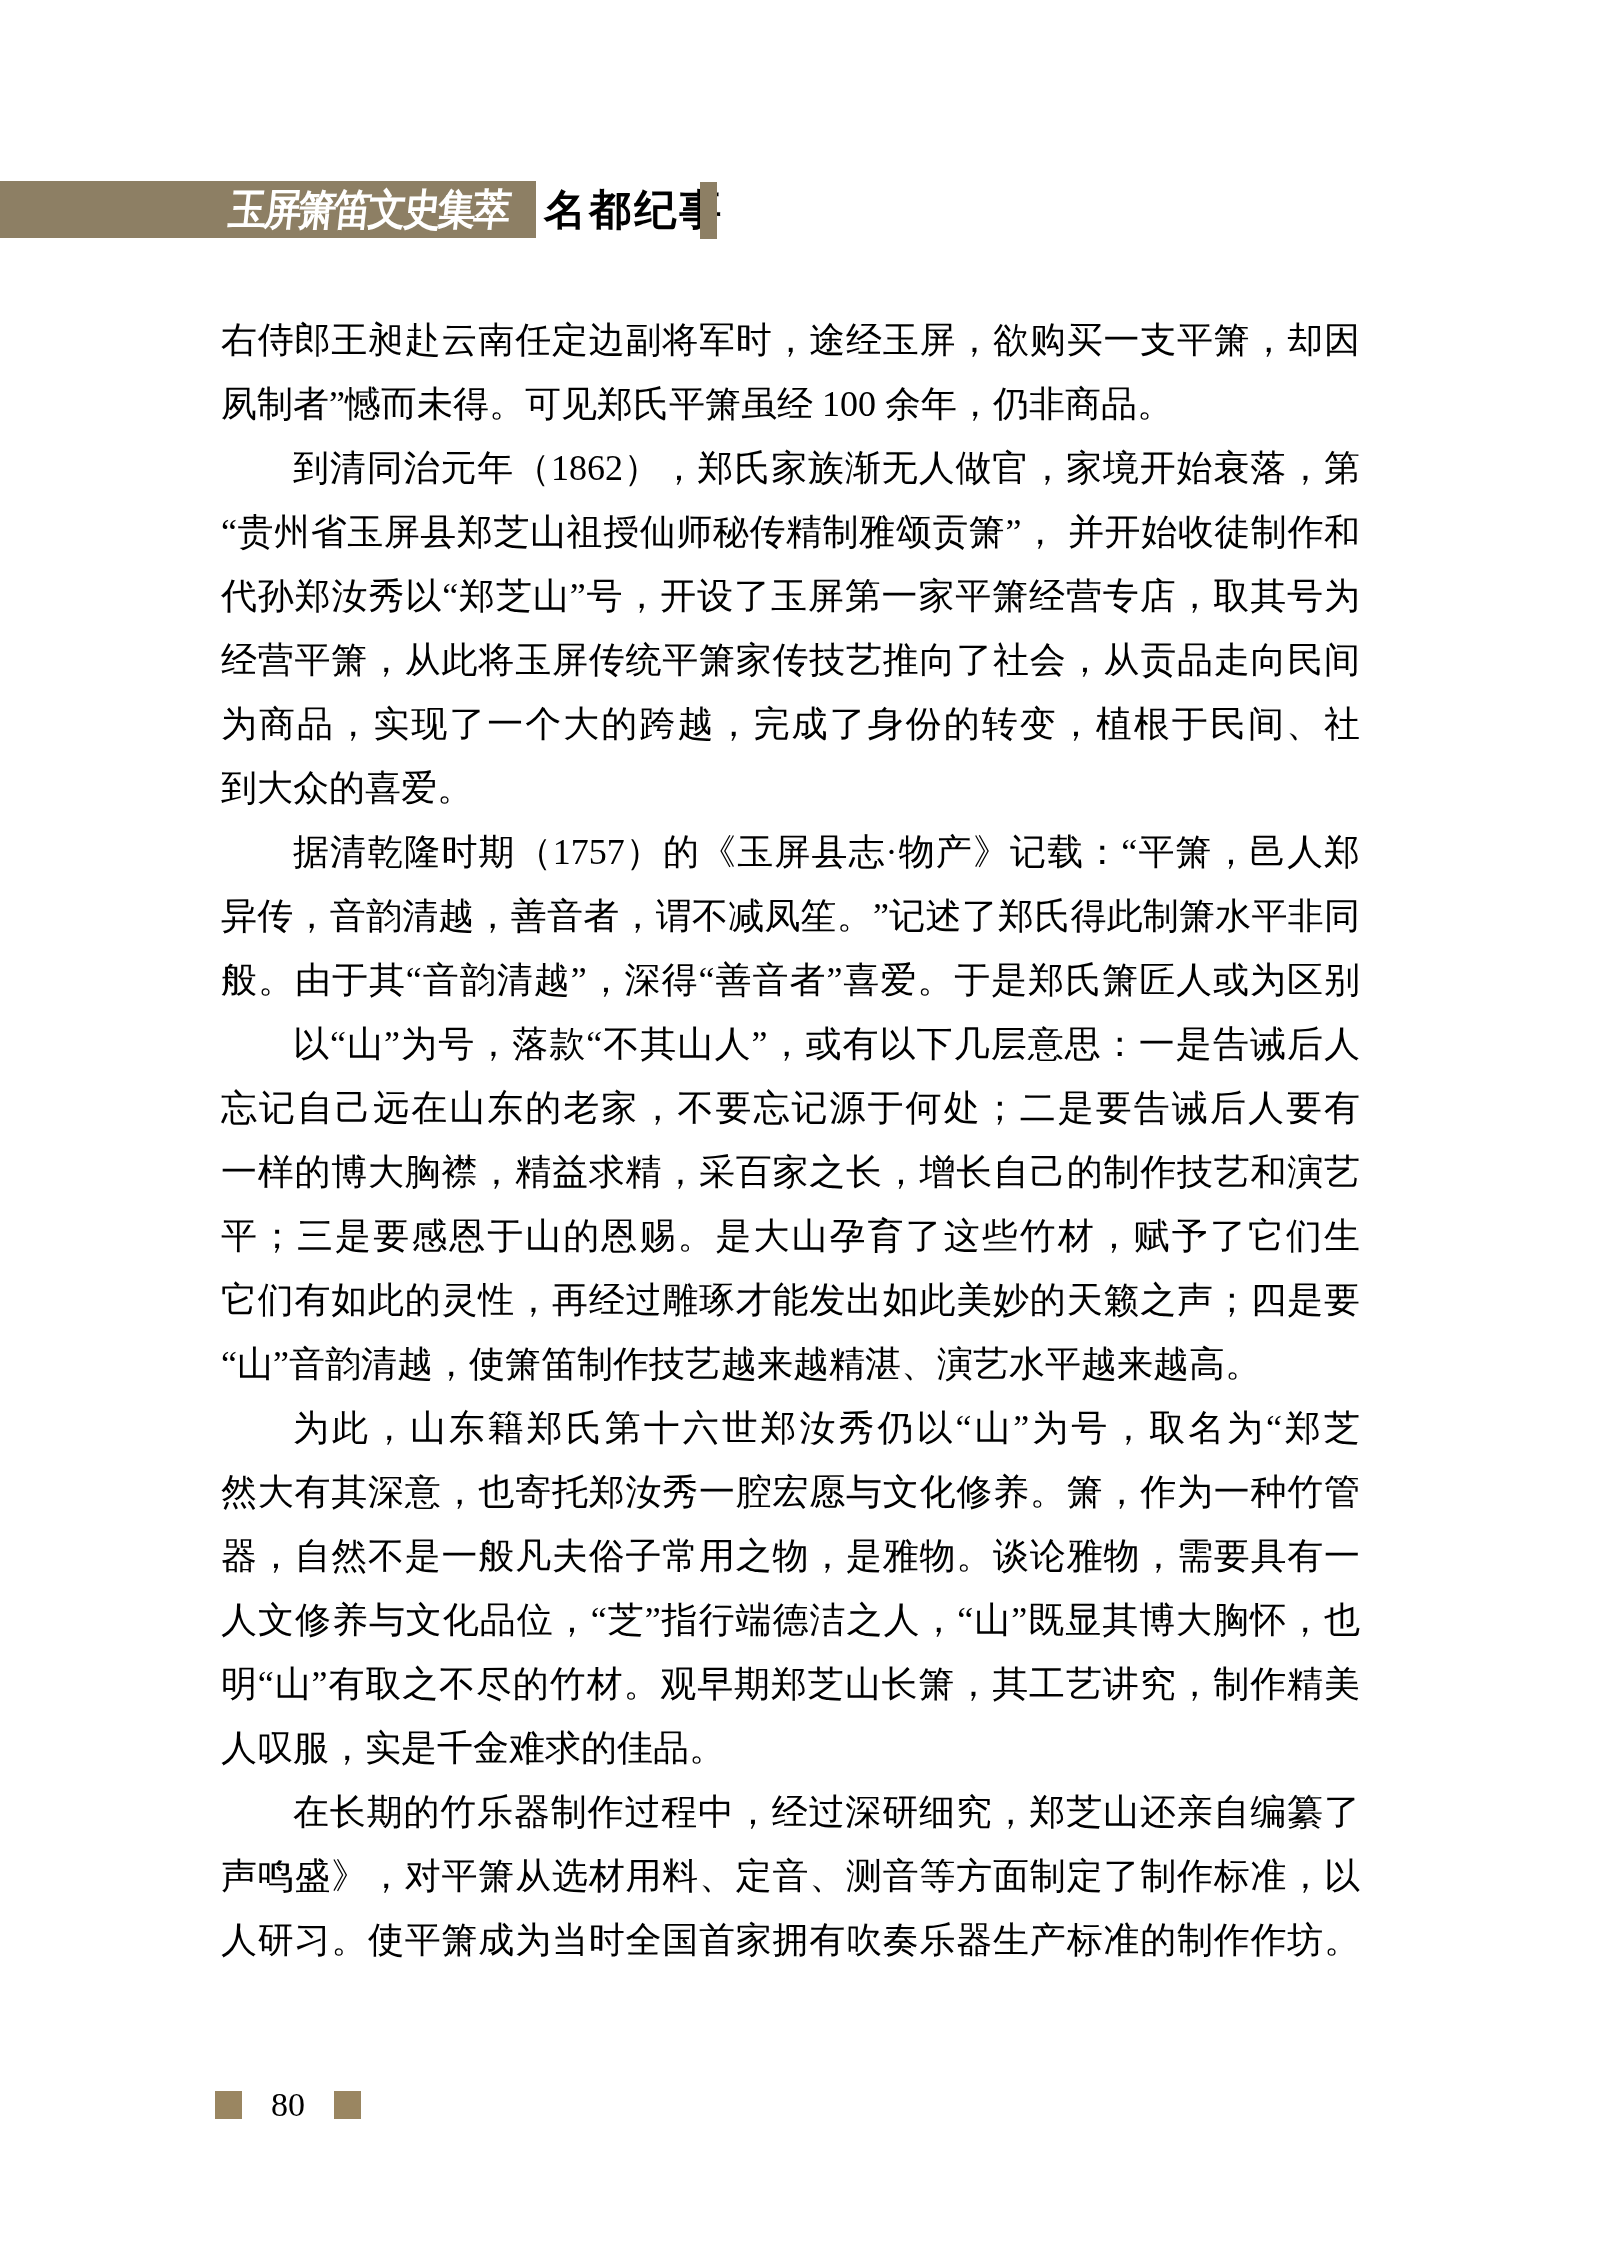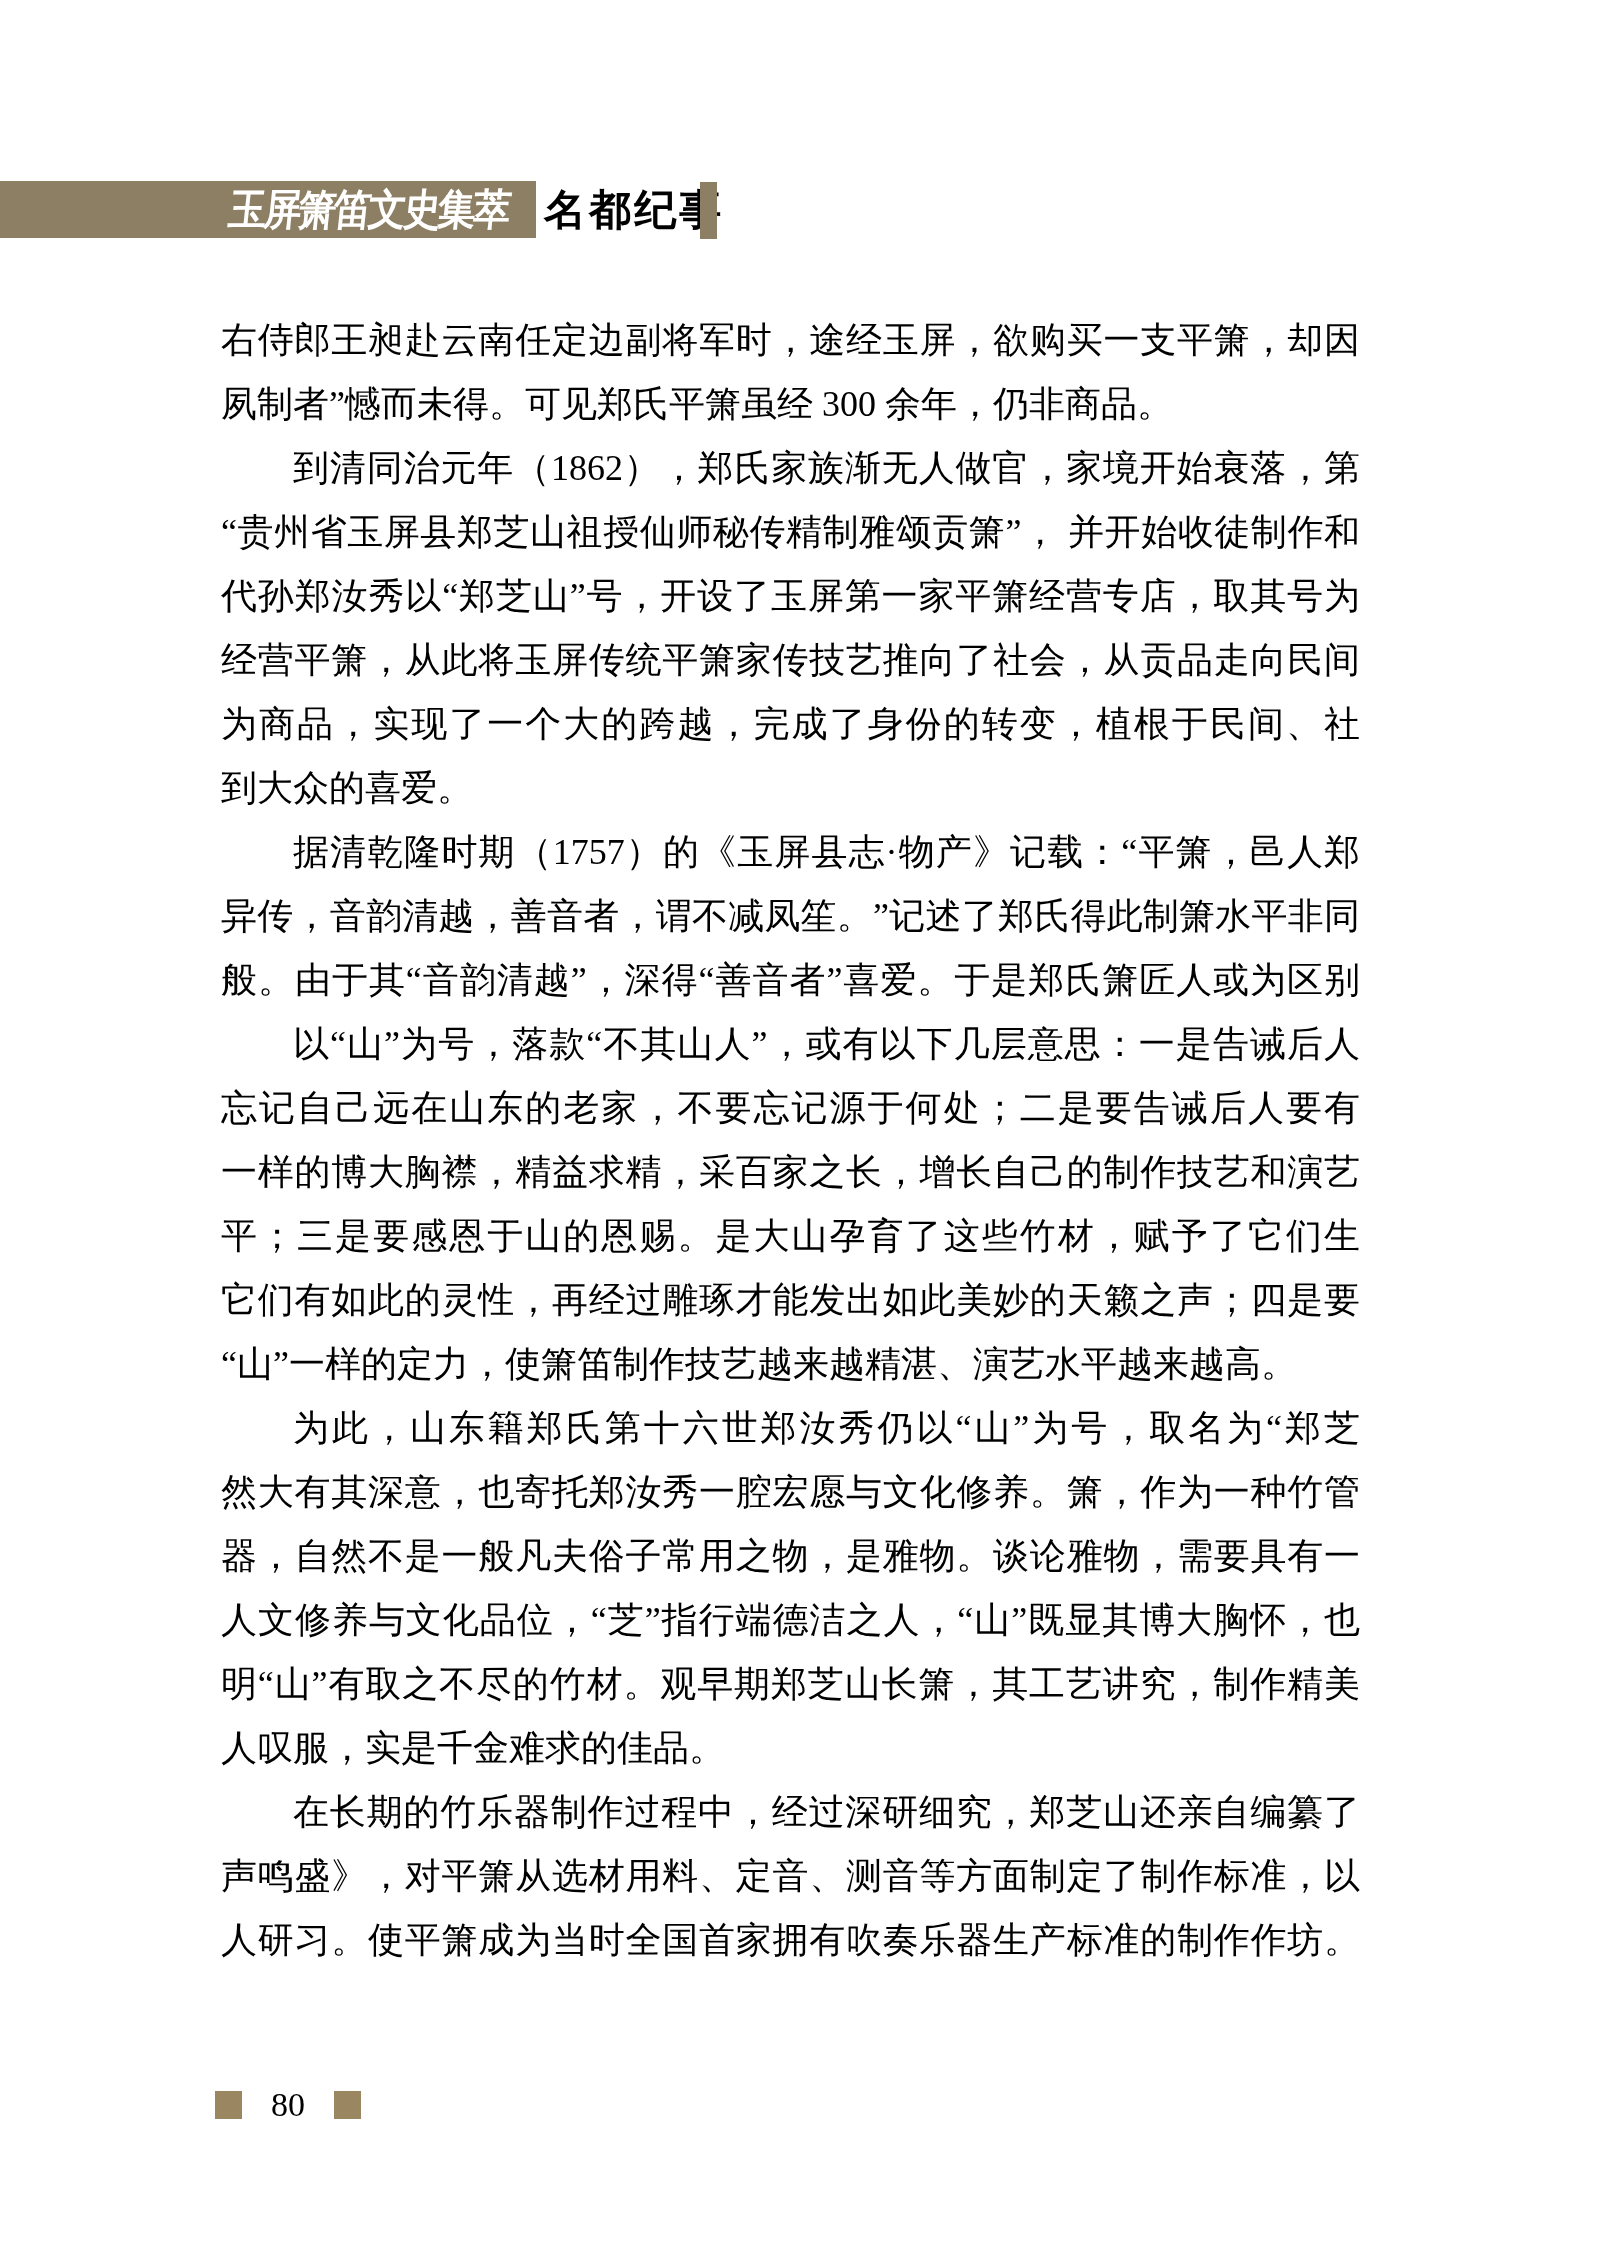--- a/index.html
+++ b/index.html
@@ -75,36 +75,36 @@
 <div class="page" style="--page-bg: #ffffff; --band-color: #8d7f64; --banner-text-color: #ffffff; --square-color: #9a8661;">
 
   <div class="header-band">
     <div class="banner-calligraphy">玉屏箫笛文史集萃</div>
   </div>
   <div class="section-title">名都纪事</div>
   <div class="accent-bar"></div>
 
   <div class="body-text">
       <div class="line">右侍郎王昶赴云南任定边副将军时，途经玉屏，欲购买一支平箫，却因“无</div>
-      <div class="line end">夙制者”憾而未得。可见郑氏平箫虽经 300 余年，仍非商品。</div>
+      <div class="line end">夙制者”憾而未得。可见郑氏平箫虽经 100 余年，仍非商品。</div>
       <div class="line indent">到清同治元年（1862），郑氏家族渐无人做官，家境开始衰落，第十六</div>
       <div class="line">“贵州省玉屏县郑芝山祖授仙师秘传精制雅颂贡箫”， 并开始收徒制作和</div>
       <div class="line">代孙郑汝秀以“郑芝山”号，开设了玉屏第一家平箫经营专店，取其号为</div>
       <div class="line">经营平箫，从此将玉屏传统平箫家传技艺推向了社会，从贡品走向民间成</div>
       <div class="line">为商品，实现了一个大的跨越，完成了身份的转变，植根于民间、社会，受</div>
       <div class="line end">到大众的喜爱。</div>
       <div class="line indent">据清乾隆时期（1757）的《玉屏县志·物产》记载：“平箫，邑人郑氏得之</div>
       <div class="line">异传，音韵清越，善音者，谓不减凤笙。”记述了郑氏得此制箫水平非同一</div>
       <div class="line">般。由于其“音韵清越”，深得“善音者”喜爱。于是郑氏箫匠人或为区别于</div>
       <div class="line indent">以“山”为号，落款“不其山人”，或有以下几层意思：一是告诫后人不要</div>
       <div class="line">忘记自己远在山东的老家，不要忘记源于何处；二是要告诫后人要有“山”</div>
       <div class="line">一样的博大胸襟，精益求精，采百家之长，增长自己的制作技艺和演艺水</div>
       <div class="line">平；三是要感恩于山的恩赐。是大山孕育了这些竹材，赋予了它们生命，让</div>
       <div class="line">它们有如此的灵性，再经过雕琢才能发出如此美妙的天籁之声；四是要有</div>
-      <div class="line end">“山”一样的定力，使箫笛制作技艺越来越精湛、演艺水平越来越高。</div>
+      <div class="line end">“山”音韵清越，使箫笛制作技艺越来越精湛、演艺水平越来越高。</div>
       <div class="line indent">为此，山东籍郑氏第十六世郑汝秀仍以“山”为号，取名为“郑芝山”，必</div>
       <div class="line">然大有其深意，也寄托郑汝秀一腔宏愿与文化修养。箫，作为一种竹管乐</div>
       <div class="line">器，自然不是一般凡夫俗子常用之物，是雅物。谈论雅物，需要具有一定的</div>
       <div class="line">人文修养与文化品位，“芝”指行端德洁之人，“山”既显其博大胸怀，也说</div>
       <div class="line">明“山”有取之不尽的竹材。观早期郑芝山长箫，其工艺讲究，制作精美令</div>
       <div class="line end">人叹服，实是千金难求的佳品。</div>
       <div class="line indent">在长期的竹乐器制作过程中，经过深研细究，郑芝山还亲自编纂了《和</div>
       <div class="line">声鸣盛》，对平箫从选材用料、定音、测音等方面制定了制作标准，以供后</div>
       <div class="line">人研习。使平箫成为当时全国首家拥有吹奏乐器生产标准的制作作坊。书</div>
     </div>

